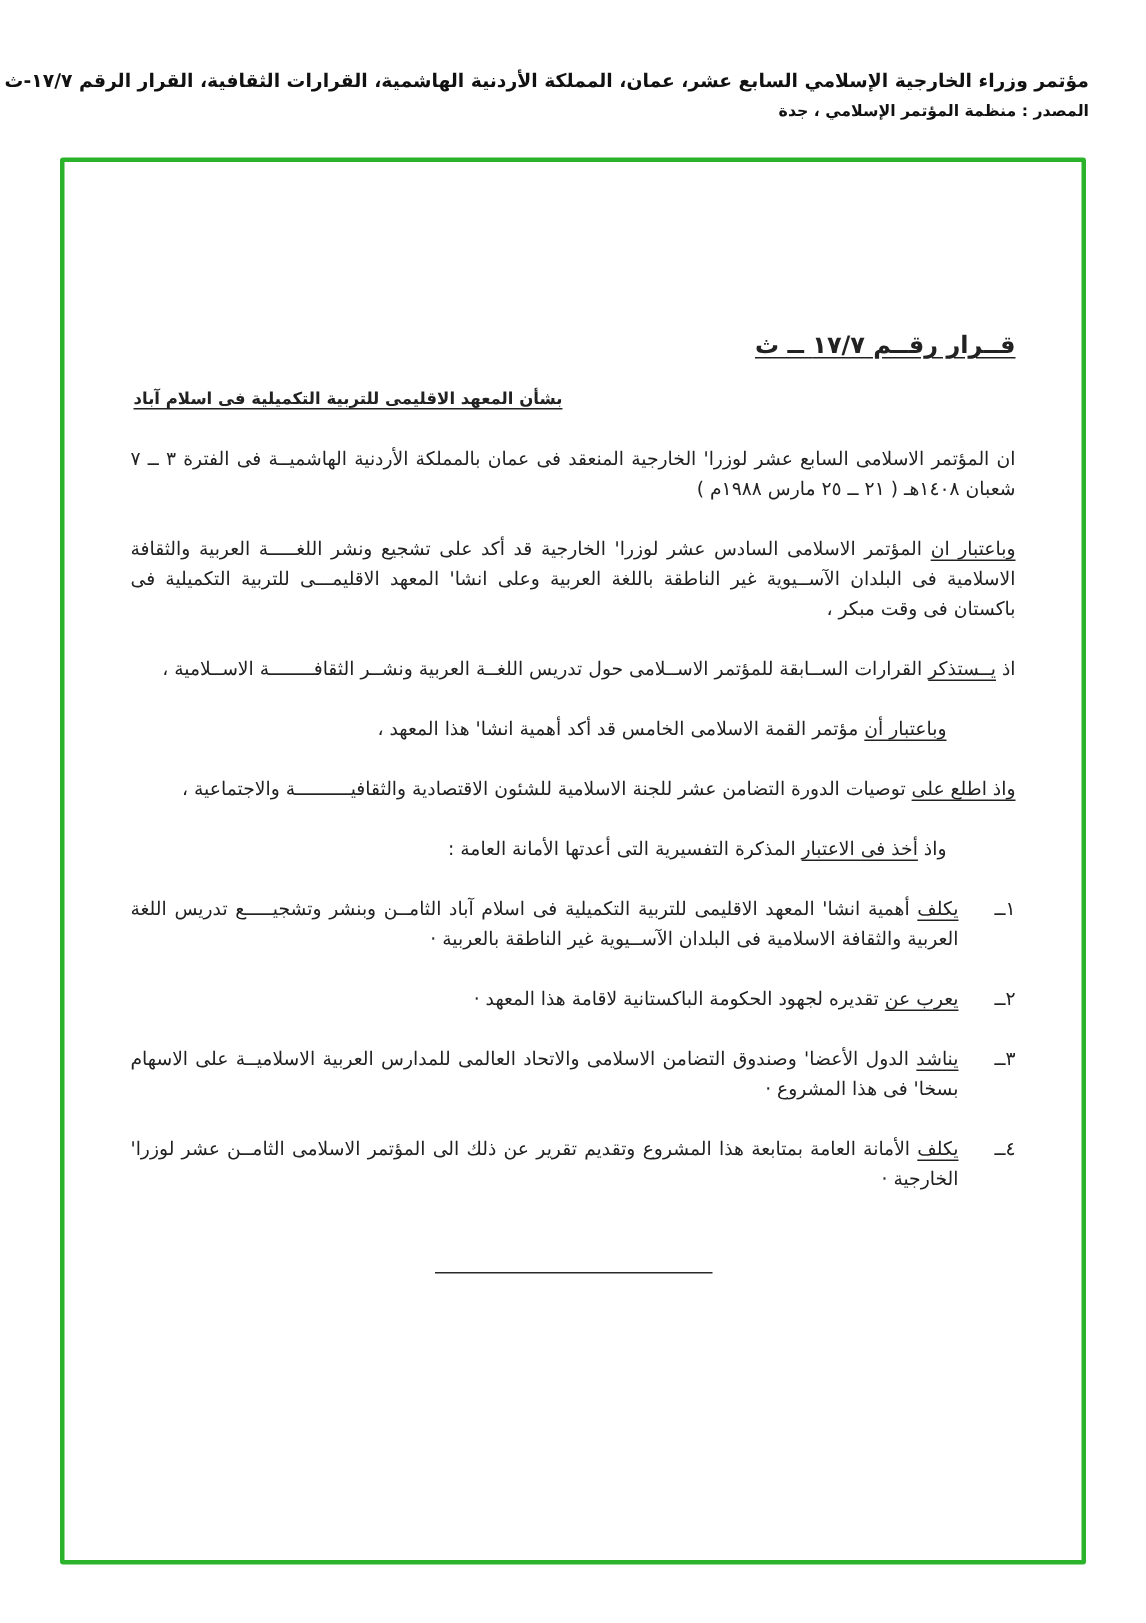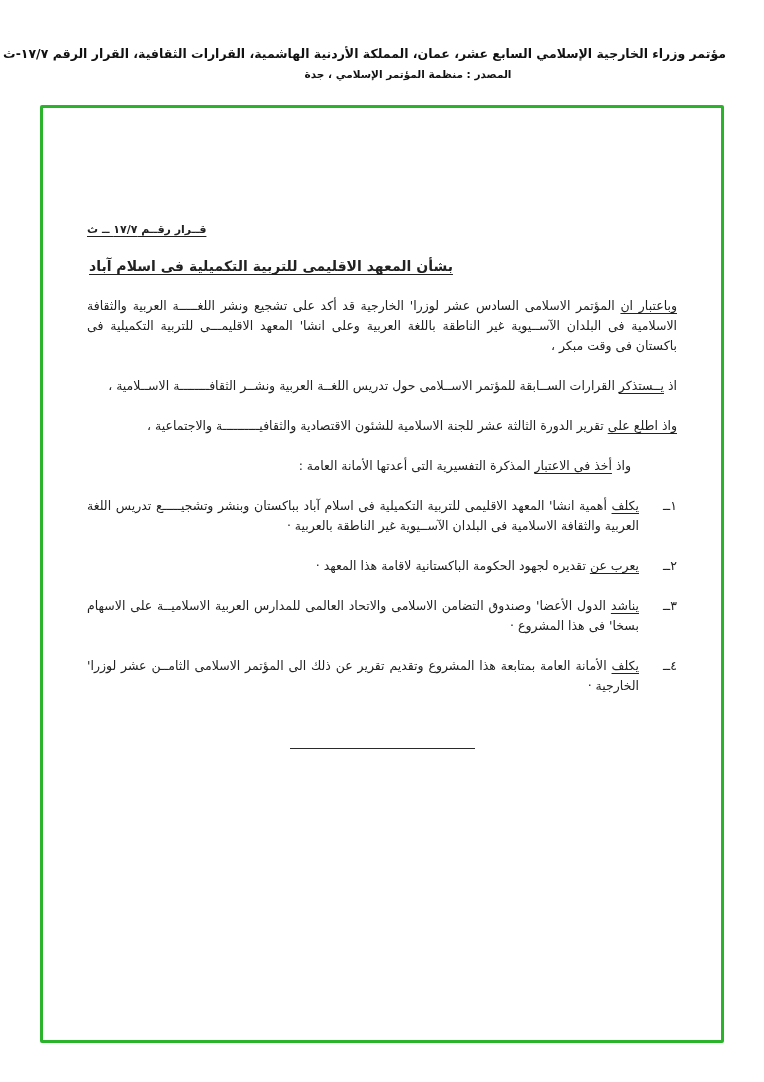--- a/index.html
+++ b/index.html
@@ -16,21 +16,21 @@
     position: absolute; top: 46px; left: 38px; right: 38px;
     direction: rtl;
   }
   .header-line1 {
     font-size: 12.5px; font-weight: bold; color: #111;
     text-align: left; white-space: nowrap;
   }
   .header-line2 {
     font-size: 10.5px; font-weight: bold; color: #111;
     margin-top: 7px;
-    text-align: center; padding-left: 52px;
+    text-align: right; padding-left: 52px;
   }
 
   
   .doc-frame {
     position: absolute; left: 40px; top: 105px;
     width: 684px; height: 938px;
     border: 3px solid #2bb32b;
     border-radius: 2px;
     background: #ffffff;
   }
@@ -38,29 +38,29 @@
     position: absolute; inset: 0;
     padding: 112px 44px 0 44px;
     direction: rtl;
     font-size: 12.5px; line-height: 20px;
     color: #222;
   }
 
   .u { text-decoration: underline; text-underline-offset: 3px; }
 
   .doc-title {
-    text-align: left;
-    font-size: 11px; font-weight: bold;
+    text-align: right;
+    font-size: 16px; font-weight: bold;
     letter-spacing: 0;
   }
   .doc-subtitle {
     width: fit-content;
     margin: 16px auto 0 2px;  
     margin-right: auto;
-    font-size: 14px; font-weight: bold;
+    font-size: 11px; font-weight: bold;
   }
   
   .doc-subtitle { margin-left: 2px; }
 
   .para {
     margin-top: 20px;
     text-align: justify;
   }
   .para.indent { padding-right: 46px; }
 
@@ -89,33 +89,35 @@
   <div class="doc-content">
 
     <div class="doc-title">
       <span class="u">قــرار رقــم  ١٧/٧ ــ ث</span>
     </div>
 
     <div class="doc-subtitle">
       <span class="u">بشأن المعهد الاقليمى للتربية التكميلية فى اسلام آباد</span>
     </div>
 
+    <p class="para"><span></span><span class="u"></span><span>ان المؤتمر الاسلامى السابع عشر لوزرا' الخارجية المنعقد فى عمان بالمملكة الأردنية الهاشميــة فى الفترة ٣ ــ ٧ شعبان ١٤٠٨هـ ( ٢١ ــ ٢٥ مارس ١٩٨٨م )</span></p>
 
     <p class="para"><span></span><span class="u">وباعتبار ان</span><span> المؤتمر الاسلامى السادس عشر لوزرا' الخارجية قد أكد على تشجيع ونشر اللغـــــة العربية والثقافة الاسلامية فى البلدان الآســيوية غير الناطقة باللغة العربية وعلى انشا' المعهد الاقليمـــى للتربية التكميلية فى باكستان فى وقت مبكر ،</span></p>
 
     <p class="para"><span>اذ </span><span class="u">يــستذكر</span><span> القرارات الســابقة للمؤتمر الاســلامى حول تدريس اللغــة العربية ونشــر الثقافــــــــة الاســلامية ،</span></p>
 
+    <p class="para indent"><span></span><span class="u">وباعتبار أن</span><span> مؤتمر القمة الاسلامى الخامس قد أكد أهمية انشا' هذا المعهد ،</span></p>
 
-    <p class="para"><span></span><span class="u">واذ اطلع على</span><span> تقرير الدورة الثالثة عشر للجنة الاسلامية للشئون الاقتصادية والثقافيــــــــــة والاجتماعية ،</span></p>
+    <p class="para"><span></span><span class="u">واذ اطلع على</span><span> توصيات الدورة التضامن عشر للجنة الاسلامية للشئون الاقتصادية والثقافيــــــــــة والاجتماعية ،</span></p>
 
     <p class="para indent"><span>واذ </span><span class="u">أخذ فى الاعتبار</span><span> المذكرة التفسيرية التى أعدتها الأمانة العامة :</span></p>
 
     <div class="doc-item">
       <span class="item-num">١ــ</span>
-      <span class="item-text"><span class="u">يكلف</span><span> أهمية انشا' المعهد الاقليمى للتربية التكميلية فى اسلام آباد بباكستان وبنشر وتشجيـــــع تدريس اللغة العربية والثقافة الاسلامية فى البلدان الآســيوية غير الناطقة بالعربية ·</span></span>
+      <span class="item-text"><span class="u">يكلف</span><span> أهمية انشا' المعهد الاقليمى للتربية التكميلية فى اسلام آباد الثامــن وبنشر وتشجيـــــع تدريس اللغة العربية والثقافة الاسلامية فى البلدان الآســيوية غير الناطقة بالعربية ·</span></span>
     </div>
 
     <div class="doc-item">
       <span class="item-num">٢ــ</span>
       <span class="item-text"><span class="u">يعرب عن</span><span> تقديره لجهود الحكومة الباكستانية لاقامة هذا المعهد ·</span></span>
     </div>
 
     <div class="doc-item">
       <span class="item-num">٣ــ</span>
       <span class="item-text"><span class="u">يناشد</span><span> الدول الأعضا' وصندوق التضامن الاسلامى والاتحاد العالمى للمدارس العربية الاسلاميــة على الاسهام بسخا' فى هذا المشروع ·</span></span>

